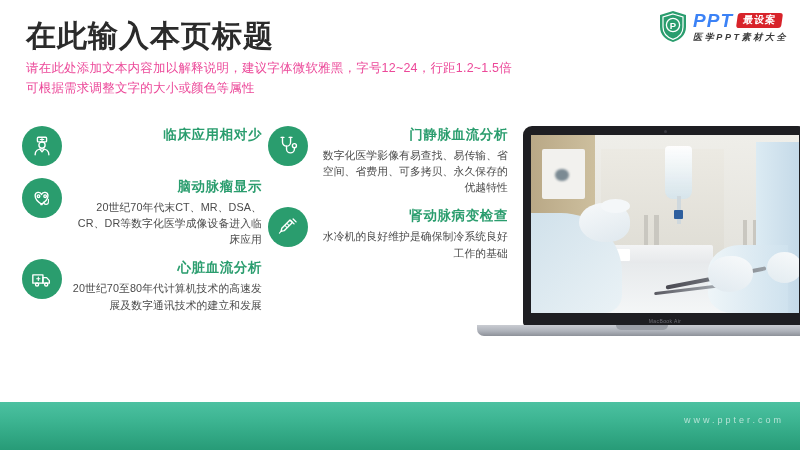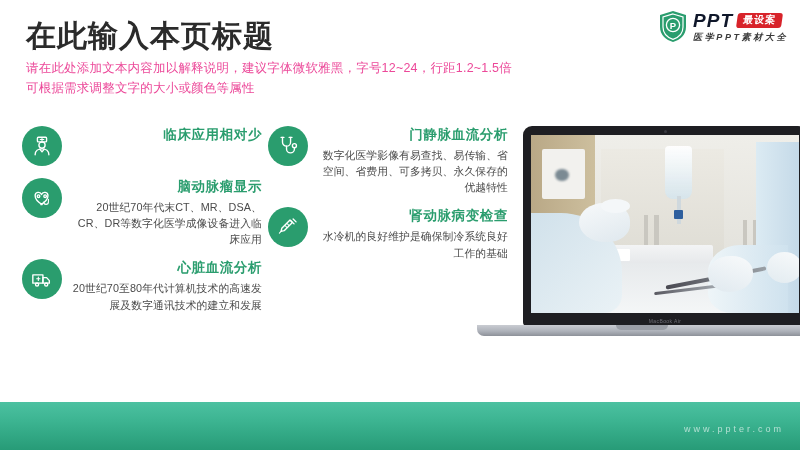--- a/index.html
+++ b/index.html
@@ -43,21 +43,21 @@
     line-height: 1;
   }
   #logo-row1 {
     display: flex;
     align-items: center;
     gap: 4px;
   }
   #logo-ppt {
     font-size: 19px;
     font-weight: bold;
-    color: #0f172a;
+    color: #3b82f6;
     letter-spacing: 1px;
     font-style: italic;
   }
   #logo-badge {
     background: #d8232a;
     color: #ffffff;
     font-size: 10px;
     padding: 2px 6px 3px 6px;
     border-radius: 3px;
     letter-spacing: 1px;
@@ -265,21 +265,21 @@
     position: absolute;
     left: 0;
     bottom: 0;
     width: 800px;
     height: 48px;
     background: linear-gradient(to bottom, #4cc1a1 0%, #3cb491 40%, #279b77 100%);
   }
   #footer-url {
     position: absolute;
     right: 16px;
-    bottom: 16px;
+    bottom: 25px;
     font-size: 9px;
     color: rgba(255,255,255,0.62);
     letter-spacing: 3px;
   }
 </style>
 </head>
 <body>
 
 <div id="slide">
 

